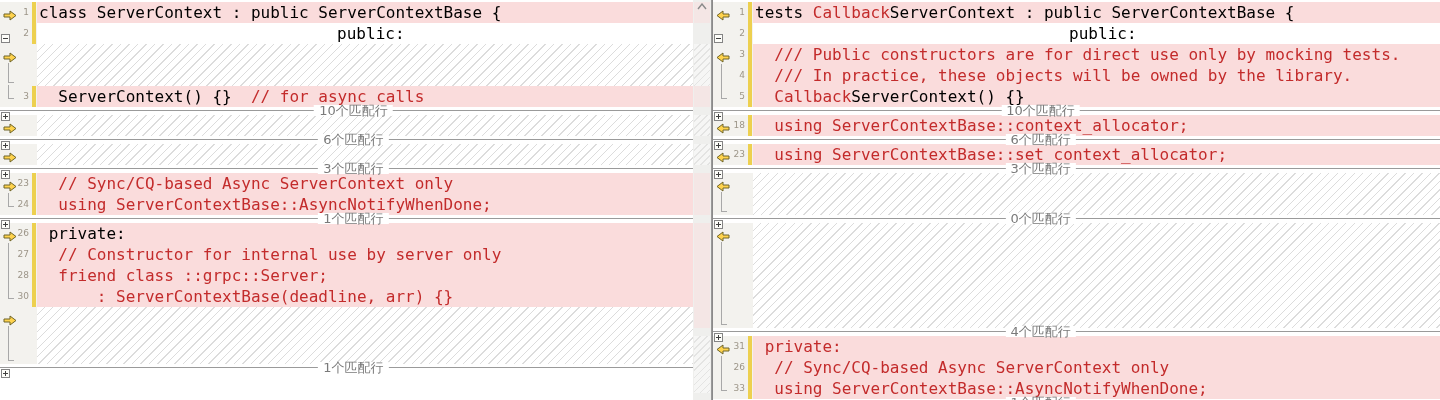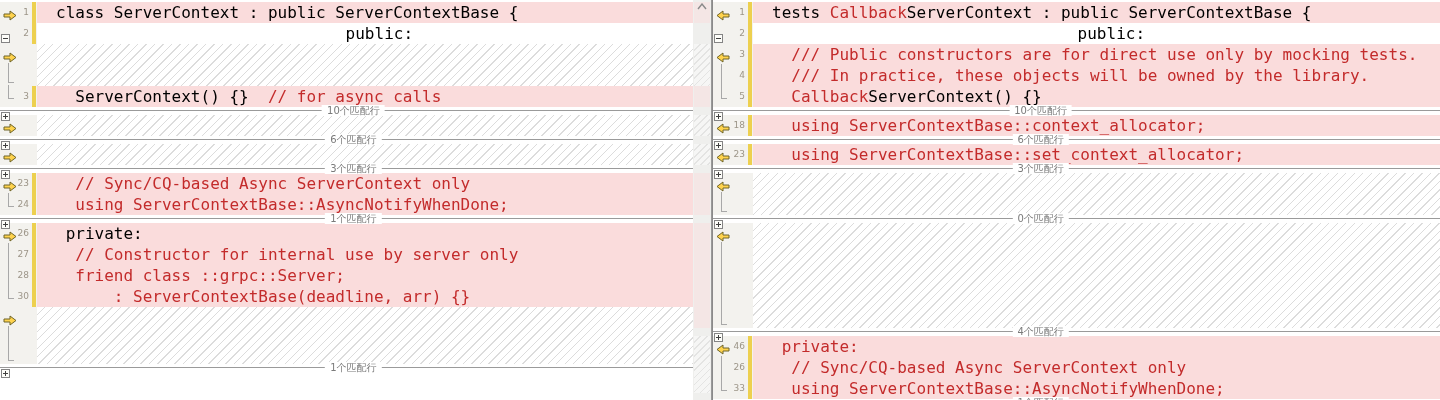--- a/index.html
+++ b/index.html
@@ -21,34 +21,34 @@
         color:var(--number-color);font-family:"DejaVu Sans","Liberation Sans",sans-serif;}
   .chbar{position:absolute;right:1px;top:0;bottom:0;width:4px;background:var(--change-bar);}
   .arrow-btn{position:absolute;left:3px;top:4px;width:14px;height:11px;cursor:pointer;}
   .fold{position:absolute;left:1px;top:5px;width:9px;height:9px;}
   .sep-fold{position:absolute;left:1px;top:-1px;width:9px;height:9px;z-index:6;}
   .bracket{position:absolute;left:8px;width:5px;}
   .bracket.mid{top:-1px;bottom:-1px;border-left:1px solid #a8a8a8;}
   .bracket.end{top:-1px;height:13px;border-left:1px solid #a8a8a8;border-bottom:1px solid #a8a8a8;}
   .bracket.gap{top:19px;bottom:3px;border-left:1px solid #a8a8a8;border-bottom:1px solid #a8a8a8;}
 
-  .code{flex:1 1 auto;font-size:16px;line-height:21px;white-space:pre;padding-left:19px;
+  .code{flex:1 1 auto;font-size:16px;line-height:21px;white-space:pre;padding-left:2px;
         overflow:hidden;}
   .bg-pink{background:var(--pink);}
   .bg-white{background:#ffffff;text-align:center;}
   .seg-black{color:var(--code-black);}
   .seg-red{color:var(--code-red);}
 
   .gap-row .code{background:repeating-linear-gradient(135deg,#ffffff 0px,#ffffff 5px,var(--hatch-line) 5px,var(--hatch-line) 6px);}
 
   .sep-row{height:8px;background:#ffffff;z-index:5;}
   .sep-line{position:absolute;left:0;right:0;top:3px;border-top:1px solid var(--sep-line);}
   .sep-label{position:absolute;top:-2px;transform:translateX(-50%);
              font-family:"DejaVu Sans","Liberation Sans",sans-serif;
-             font-size:10px;line-height:11px;color:var(--label-color);
+             font-size:13px;line-height:11px;color:var(--label-color);
              background:#ffffff;padding:0 5px;white-space:nowrap;}
   #left-pane .sep-label{left:51%;}
   #right-pane .sep-label{left:45%;}
 
   
   #scroll-strip{position:absolute;left:693px;top:0;width:19px;height:400px;
                 background:#efefed;border-right:1px solid #999;box-sizing:border-box;}
   #scroll-strip .seg{position:absolute;left:1px;right:1px;opacity:.45;}
   #scroll-strip .seg.pink{background:var(--pink);}
   #scroll-strip .seg.hatch{background:repeating-linear-gradient(135deg,#fff 0 4px,#d6d6d6 4px 5px);}
@@ -371,21 +371,21 @@
               <line x1="2" y1="4.5" x2="7" y2="4.5" stroke="#404040"></line>
               <line x1="4.5" y1="2" x2="4.5" y2="7" stroke="#404040"></line>
             </svg></span>
           <span class="sep-label">4个匹配行</span>
         </div>
         <div class="row code-row">
           <div class="gutter">
             <span class="arrow-btn"><svg width="14" height="11" viewBox="0 0 14 11">
                 <path d="M13 4 L7 4 L7 1 L1 5.5 L7 10 L7 7 L13 7 Z" fill="#ffd34d" stroke="#6e6428" stroke-width="1"></path>
               </svg></span>
-            <span class="lnum">46</span>
+            <span class="lnum">31</span>
             <div class="chbar"></div>
           </div>
           <div class="code bg-pink"><span class="seg-red"> private:</span></div>
         </div>
         <div class="row code-row">
           <div class="gutter">
             <div class="bracket mid"></div>
             <span class="lnum">26</span>
             <div class="chbar"></div>
           </div>

